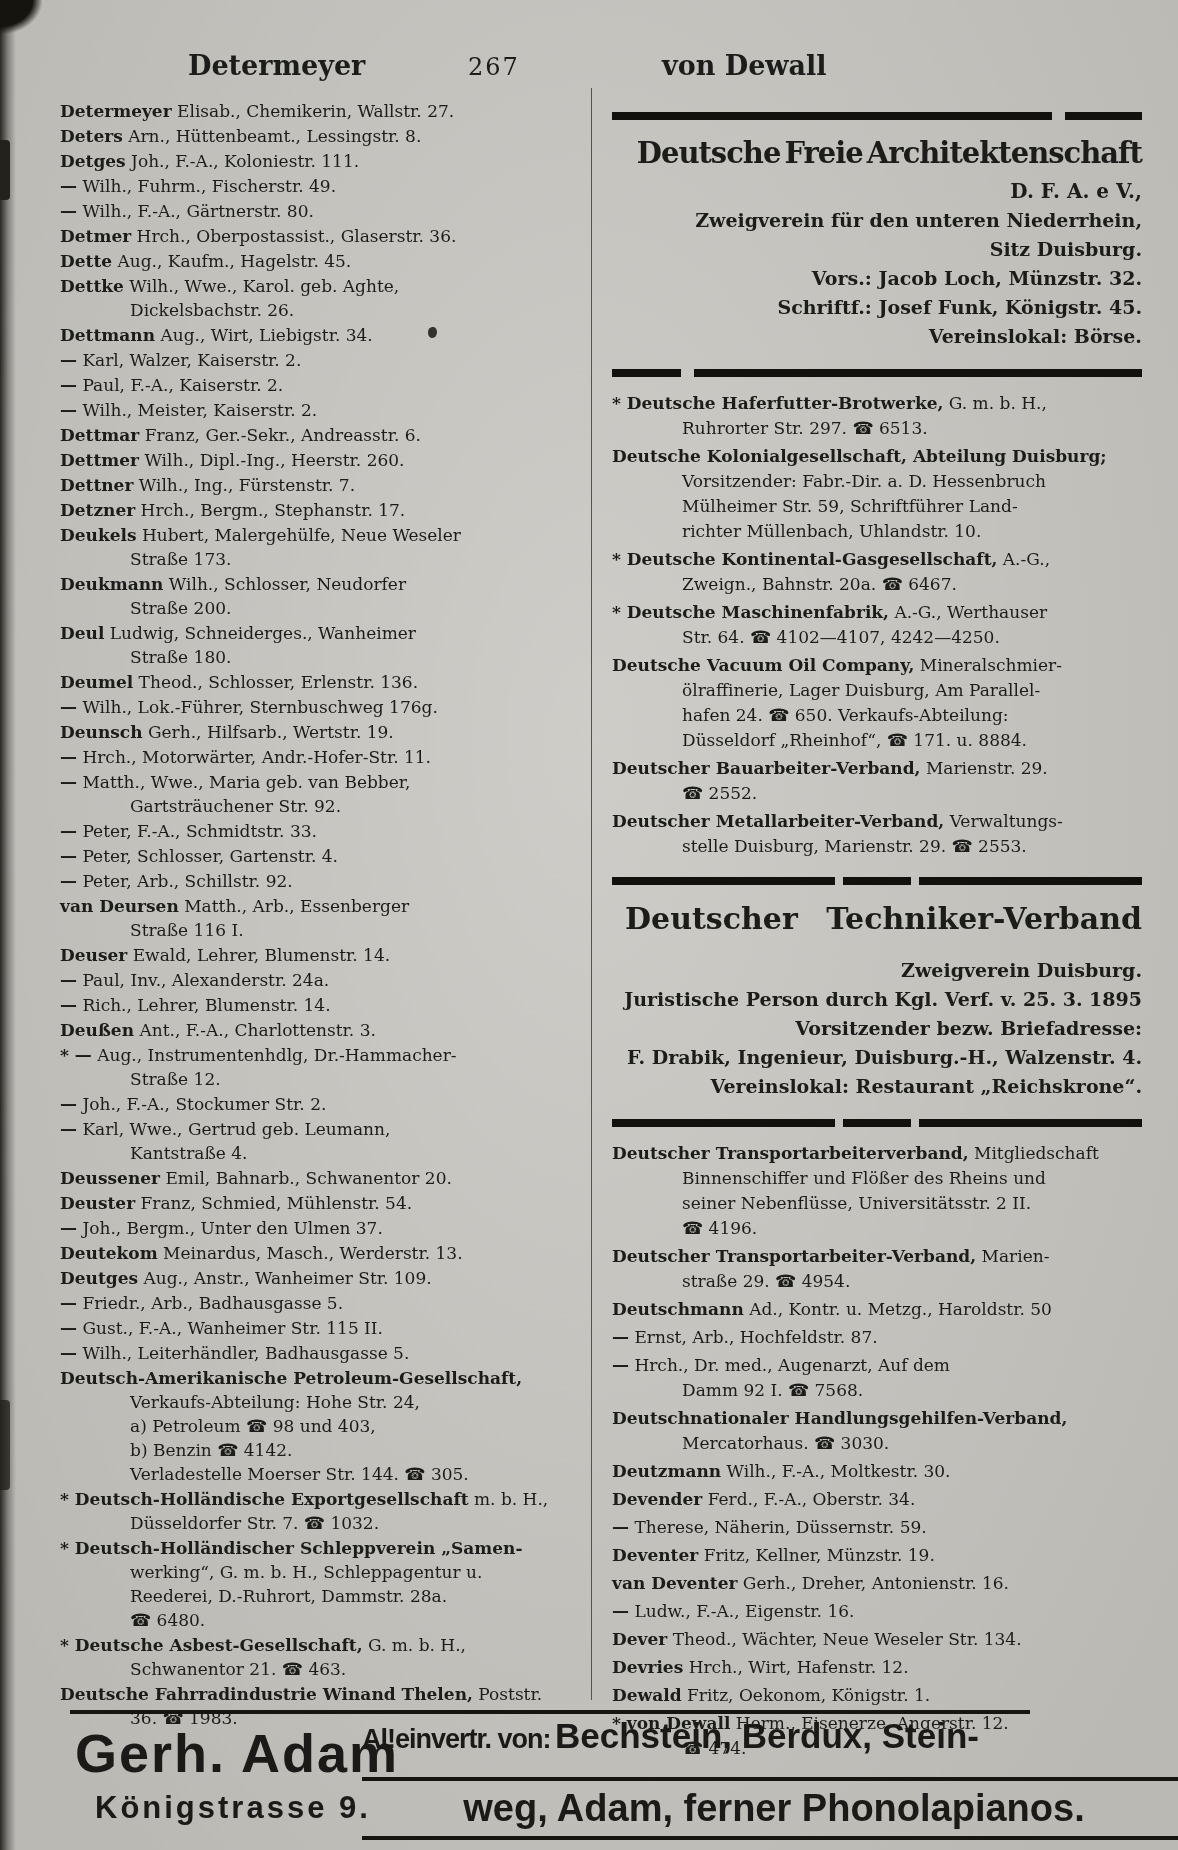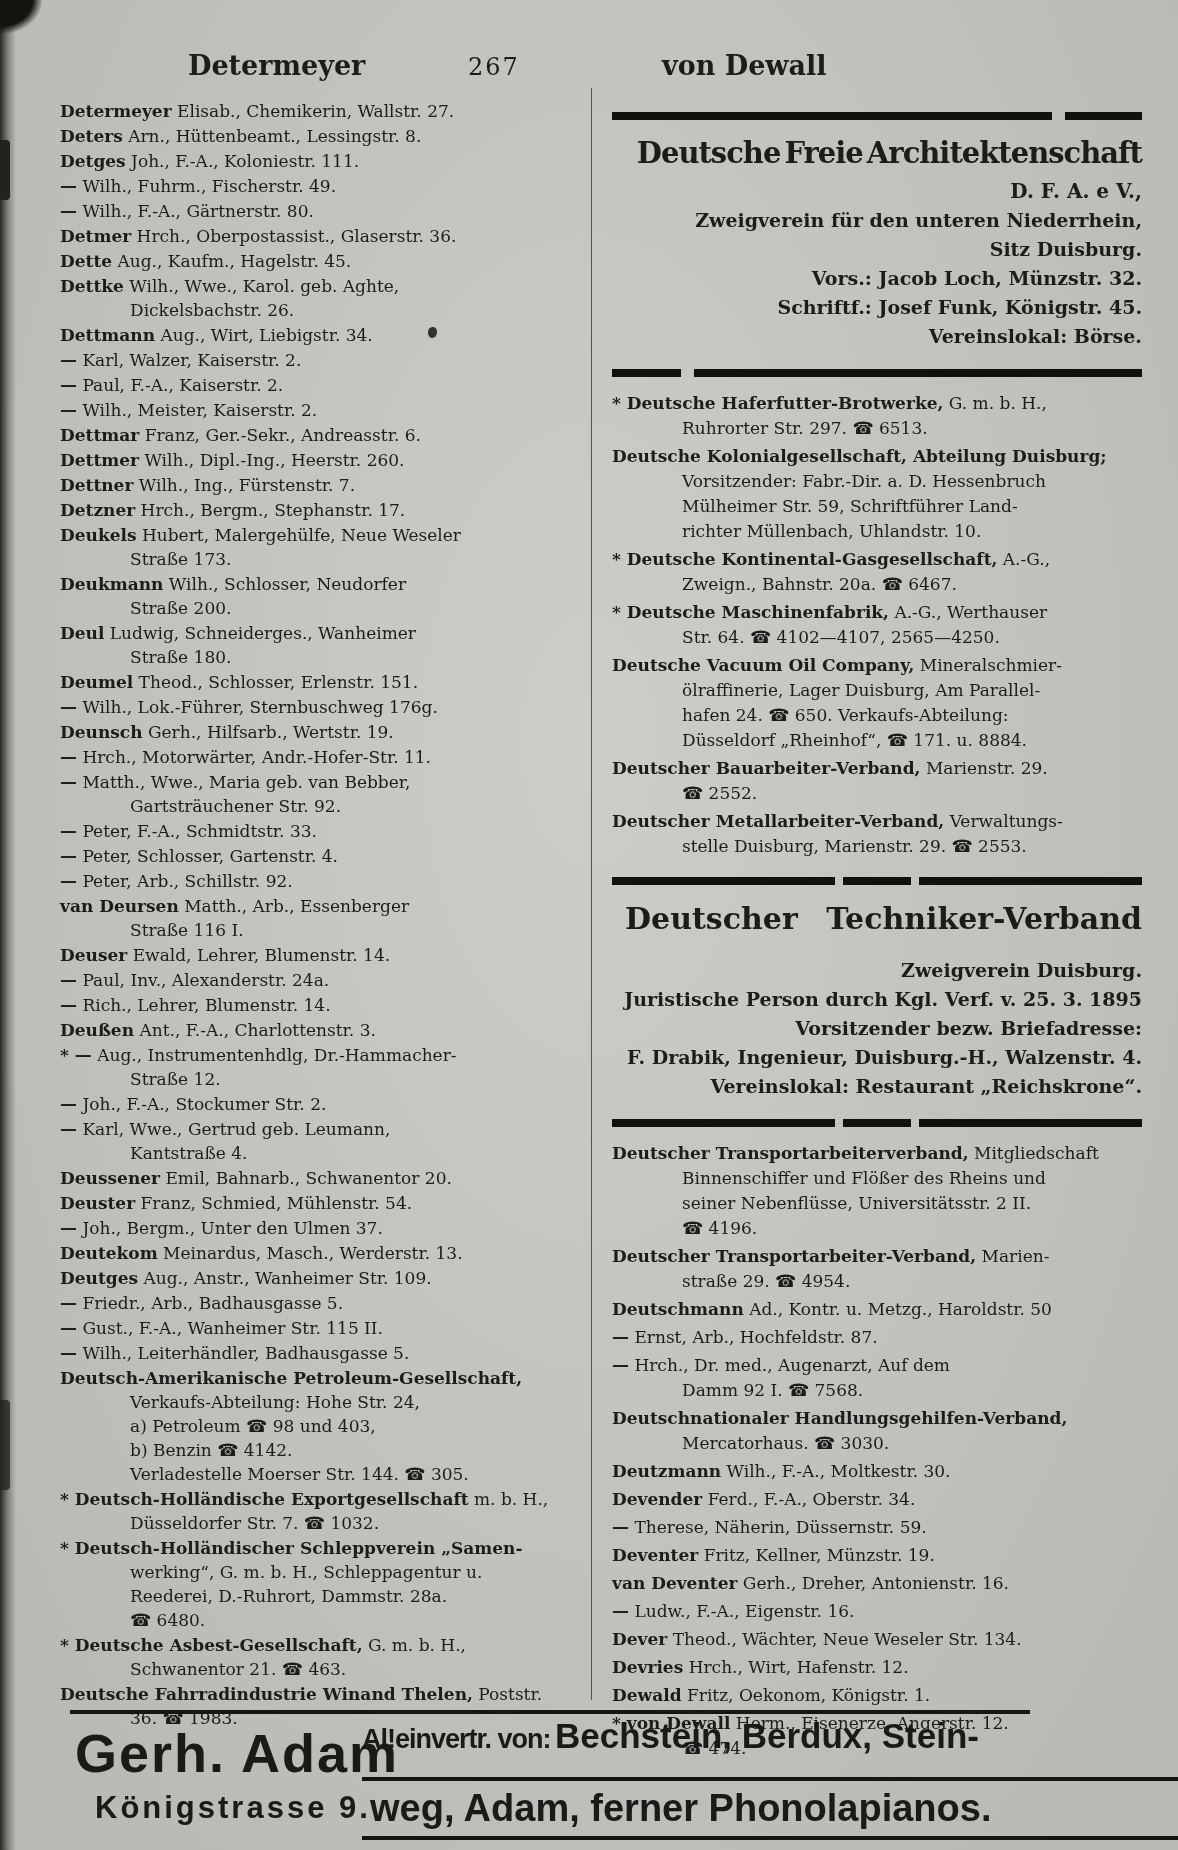--- a/index.html
+++ b/index.html
@@ -48,21 +48,21 @@
   .entries-block{margin-top:10px;}
 
   .footer-ad{position:absolute;left:0;top:1698px;width:1178px;height:152px;font-family:"Liberation Sans","DejaVu Sans",sans-serif;color:#1b1a18;}
   .footer-rule{position:absolute;left:70px;top:12px;width:960px;height:4px;background:#16150f;}
   .fa-name{position:absolute;left:75px;top:24px;font-size:54px;font-weight:bold;letter-spacing:2px;}
   .fa-address{position:absolute;left:95px;top:92px;font-size:31px;font-weight:bold;letter-spacing:3px;}
   .fa-right{position:absolute;left:362px;top:18px;width:816px;}
   .fa-line1{border-bottom:4px solid #16150f;padding-bottom:21px;white-space:nowrap;}
   .fa-prefix{font-size:27px;font-weight:bold;letter-spacing:-1px;}
   .fa-brands{font-size:35px;font-weight:bold;letter-spacing:0px;}
-  .fa-line2{border-bottom:4px solid #16150f;font-size:38px;font-weight:bold;padding:6px 0 6px 8px;white-space:nowrap;}
+  .fa-line2{border-bottom:4px solid #16150f;font-size:38px;font-weight:bold;padding:6px 0 6px 8px;white-space:nowrap;text-align:center;}
 </style>
 </head>
 <body>
 
 <div class="binding-edge"></div>
 <div class="corner-mark"></div>
 <div class="edge-mark" style="top:140px;height:60px;"></div>
 <div class="edge-mark" style="top:1400px;height:90px;opacity:.8;"></div>
 <div class="ink-dot"></div>
 
@@ -111,21 +111,21 @@
 
     <div class="entry"><span class="lead">Deukels</span> <span class="rest">Hubert, Malergehülfe, Neue Weseler
 Straße 173.</span></div>
 
     <div class="entry"><span class="lead">Deukmann</span> <span class="rest">Wilh., Schlosser, Neudorfer
 Straße 200.</span></div>
 
     <div class="entry"><span class="lead">Deul</span> <span class="rest">Ludwig, Schneiderges., Wanheimer
 Straße 180.</span></div>
 
-    <div class="entry"><span class="lead">Deumel</span> <span class="rest">Theod., Schlosser, Erlenstr. 151.</span></div>
+    <div class="entry"><span class="lead">Deumel</span> <span class="rest">Theod., Schlosser, Erlenstr. 136.</span></div>
 
     <div class="entry"><span class="lead">—</span> <span class="rest">Wilh., Lok.-Führer, Sternbuschweg 176g.</span></div>
 
     <div class="entry"><span class="lead">Deunsch</span> <span class="rest">Gerh., Hilfsarb., Wertstr. 19.</span></div>
 
     <div class="entry"><span class="lead">—</span> <span class="rest">Hrch., Motorwärter, Andr.-Hofer-Str. 11.</span></div>
 
     <div class="entry"><span class="lead">—</span> <span class="rest">Matth., Wwe., Maria geb. van Bebber,
 Gartsträuchener Str. 92.</span></div>
 
@@ -217,21 +217,21 @@
 Ruhrorter Str. 297. ☎ 6513.</span></div>
 
       <div class="entry"><span class="lead">Deutsche Kolonialgesellschaft, Abteilung Duisburg;</span> <span class="rest">Vorsitzender: Fabr.-Dir. a. D. Hessenbruch
 Mülheimer Str. 59, Schriftführer Land-
 richter Müllenbach, Uhlandstr. 10.</span></div>
 
       <div class="entry"><span class="lead">* Deutsche Kontinental-Gasgesellschaft,</span> <span class="rest">A.-G.,
 Zweign., Bahnstr. 20a. ☎ 6467.</span></div>
 
       <div class="entry"><span class="lead">* Deutsche Maschinenfabrik,</span> <span class="rest">A.-G., Werthauser
-Str. 64. ☎ 4102—4107, 2565—4250.</span></div>
+Str. 64. ☎ 4102—4107, 4242—4250.</span></div>
 
       <div class="entry"><span class="lead">Deutsche Vacuum Oil Company,</span> <span class="rest">Mineralschmier-
 ölraffinerie, Lager Duisburg, Am Parallel-
 hafen 24. ☎ 650. Verkaufs-Abteilung:
 Düsseldorf „Rheinhof“, ☎ 171. u. 8884.</span></div>
 
       <div class="entry"><span class="lead">Deutscher Bauarbeiter-Verband,</span> <span class="rest">Marienstr. 29.
 ☎ 2552.</span></div>
 
       <div class="entry"><span class="lead">Deutscher Metallarbeiter-Verband,</span> <span class="rest">Verwaltungs-

